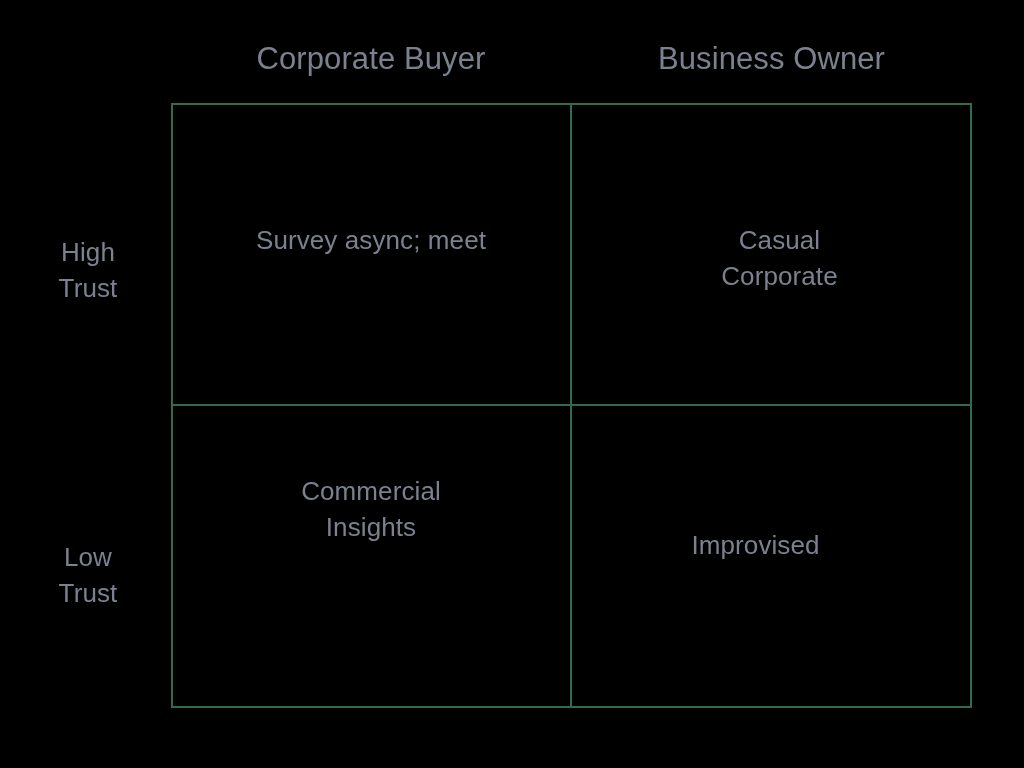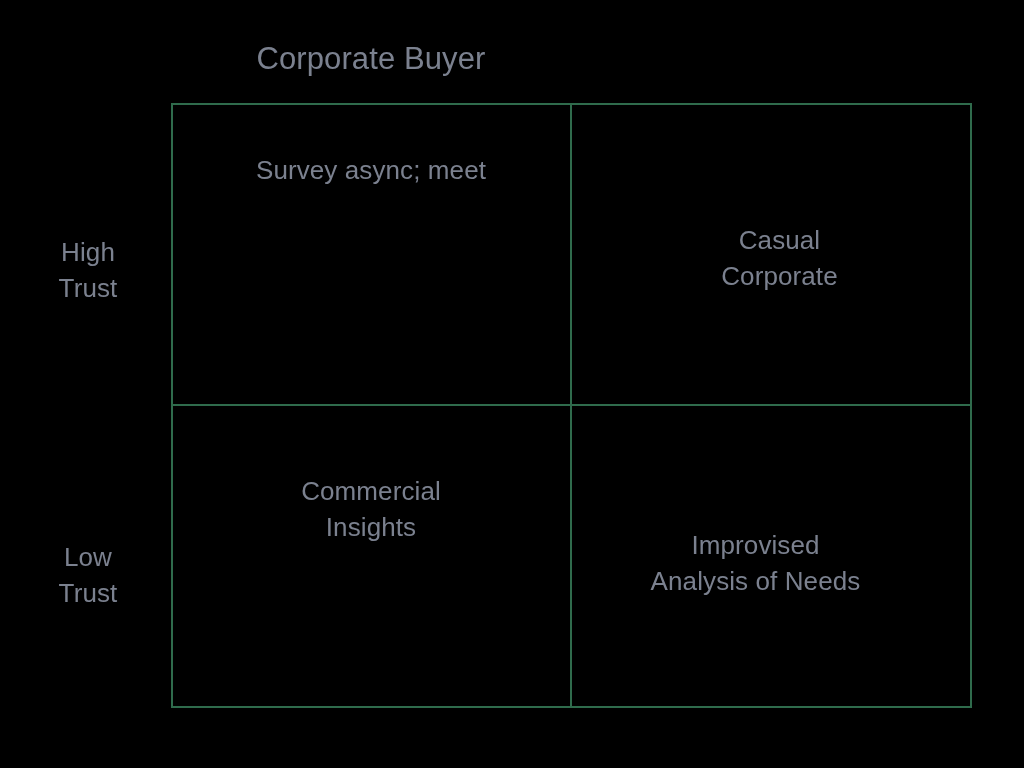--- a/index.html
+++ b/index.html
@@ -92,31 +92,32 @@
     line-height: 36px;
     letter-spacing: 0.1px;
     text-align: center;
     display: flex;
     align-items: flex-start;
     justify-content: center;
   }
   .quadrant .q-text { display: block; width: 100%; }
   .quadrant .q-line { display: block; white-space: nowrap; }
 
-  .quadrant.q-0 { left: 171px; top: 103px; width: 400px; height: 260px; padding-top: 49px; }
+  .quadrant.q-0 { left: 171px; top: 103px; width: 400px; height: 260px; padding-top: 119px; }
   .quadrant.q-1 { left: 571px; top: 103px; width: 401px; height: 302px; padding-top: 119px; padding-left: 16px; }
   .quadrant.q-2 { left: 171px; top: 405px; width: 400px; height: 303px; padding-top: 68px; }
   .quadrant.q-3 { left: 571px; top: 405px; width: 357px; height: 303px; padding-top: 122px; padding-left: 12px; }
 </style>
 </head>
 <body>
 
 <div class="matrix-stage">
 
   <div class="col-header col-0">Corporate Buyer</div>
+  <div class="col-header col-1">Business Owner</div>
 
   <div class="row-header row-0">
     <span class="rh-line">High</span>
     <span class="rh-line">Trust</span>
   </div>
   <div class="row-header row-1">
     <span class="rh-line">Low</span>
     <span class="rh-line">Trust</span>
   </div>
 
@@ -140,17 +141,16 @@
   <div class="quadrant q-2">
     <span class="q-text">
       <span class="q-line">Commercial</span>
       <span class="q-line">Insights</span>
     </span>
   </div>
 
   <div class="quadrant q-3">
     <span class="q-text">
       <span class="q-line">Improvised</span>
-      <span class="q-line">Analysis of Needs</span>
     </span>
   </div>
 
 </div>
 
 </body></html>

